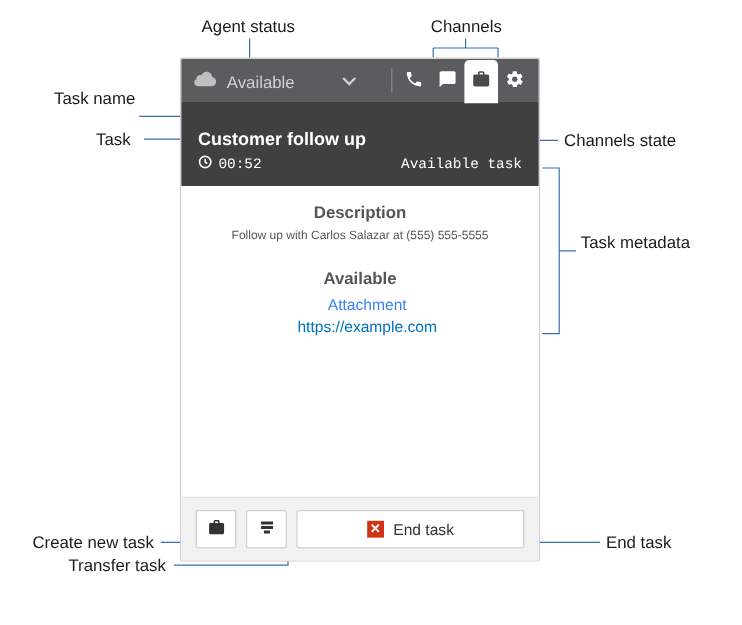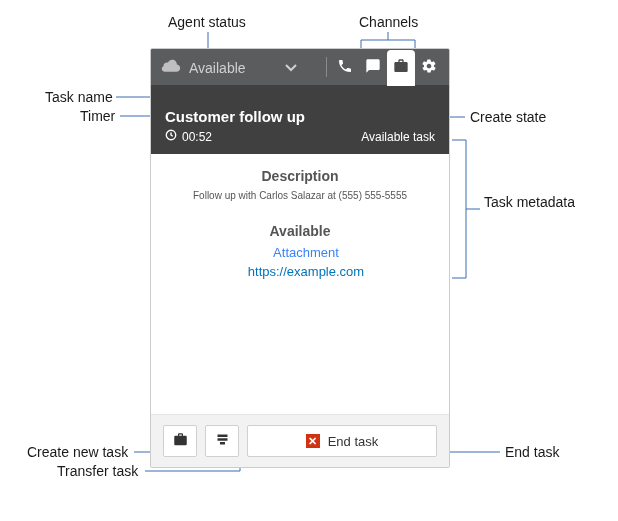--- a/index.html
+++ b/index.html
@@ -83,21 +83,21 @@
   .chan-btn.active svg { fill: #4a4a4a; }
   .gear-btn { width: 28px; display:flex; align-items:center; justify-content:center; cursor:pointer; }
   .gear-btn svg { width:16px; height:16px; fill:#fff; }
 
   .task-header {
     background: #404040;
     color: #fff;
     padding: 23px 14px 10px 14px;
   }
   .task-title { font-size: 15px; font-weight: 600; margin-bottom: 4px; }
-  .task-subrow { display:flex; align-items:flex-end; justify-content:space-between; font-size:12px; }
+  .task-subrow { display:flex; align-items:center; justify-content:space-between; font-size:12px;font-family:Liberation Mono, monospace; }
   .timer-group { display:flex; align-items:center; gap:5px; }
   .clock-icon svg { width:12px; height:12px; fill:none; stroke:#fff; stroke-width:1.6; }
   .contact-state { font-size:12px; }
 
   .task-body { padding: 14px 16px; flex:1; background:#fff;text-align:center; }
   .section-header { color:#555; font-weight:600; font-size:14px; margin-bottom:6px; }
   .description-text { color:#555; font-size:10px; margin-bottom:22px; }
   .ref-item { padding-left:12px; }
   .attachment-label { color:#3b82f6; font-size:13px; margin-bottom:4px; }
   .ref-link { color:#0073bb; font-size:13px; cursor:pointer; }
@@ -139,23 +139,23 @@
     width:14px;height:14px;background:#d13212;
     display:flex;align-items:center;justify-content:center;
     color:#fff;font-weight:bold;font-size:11px;line-height:1;
   }
 </style>
 </head>
 <body>
 
 <div class="callout" style="left:168px; top:14px;">Agent status</div>
 <div class="callout" style="left:359px; top:14px;">Channels</div>
-<div class="callout" style="left:45px; top:89px;">Task name</div>
-<div class="callout" style="left:80px; top:108px;">Timer</div>
-<div class="callout" style="left:470px; top:109px;">Create state</div>
+<div class="callout" style="left:45px; top:74px;">Task name</div>
+<div class="callout" style="left:80px; top:108px;">Task</div>
+<div class="callout" style="left:470px; top:109px;">Channels state</div>
 <div class="callout" style="left:484px; top:194px;">Task metadata</div>
 <div class="callout" style="left:27px; top:444px;">Create new task</div>
 <div class="callout" style="left:57px; top:463px;">Transfer task</div>
 <div class="callout" style="left:505px; top:444px;">End task</div>
 
 <svg class="callout-line" style="left:0;top:0;" width="618" height="521">
 
   <path d="M208 32 L208 60"></path>
 
   <path d="M361 40 L361 48 M361 40 L415 40 M415 40 L415 48 M388 32 L388 40"></path>

